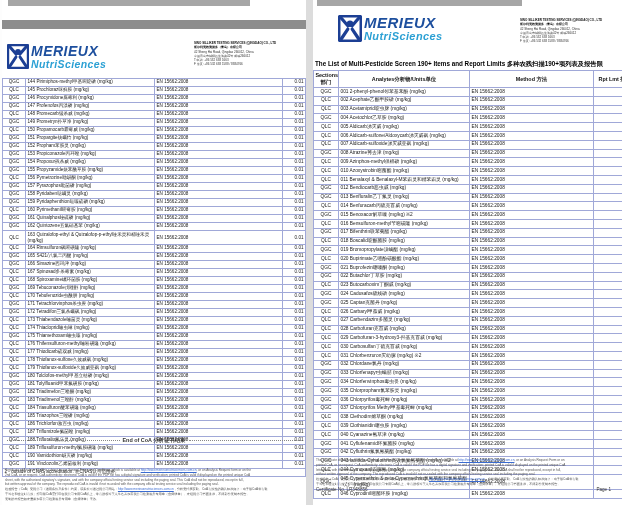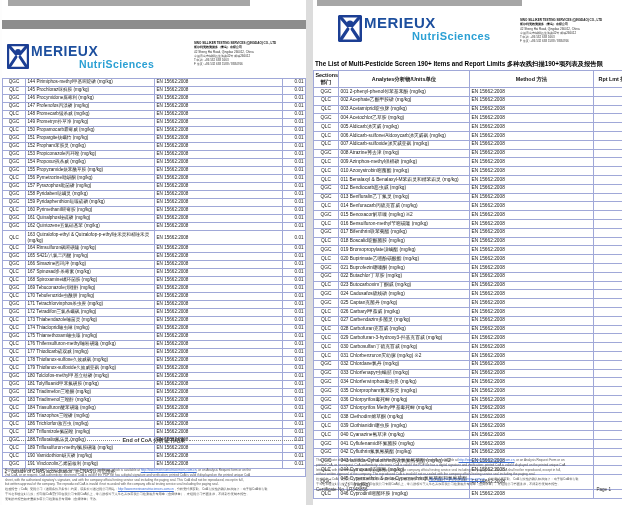--- a/index.html
+++ b/index.html
@@ -7,25 +7,25 @@
           font-family:"Liberation Sans", sans-serif;}
   .page{position:absolute;top:0;background:#ffffff;}
   #page-left{left:2px;width:304px;height:505px;}
   #page-right{left:313px;width:332px;height:505px;}
   .page-gap{position:absolute;left:306px;top:0;width:7px;height:505px;background:#dcdcdc;}
   .top-strip{position:absolute;height:6px;background:#a6a6a6;top:0;}
   .scan-band{position:absolute;left:0;top:20px;width:304px;height:9px;background:#8d8d8d;}
   .badge{position:absolute;left:53px;top:12px;width:54px;height:33px;background:#f0f0f0;
          border:1px solid #e0e0e0;border-radius:9px;display:flex;align-items:center;justify-content:center;
          color:#8f8f8f;font-size:17px;box-shadow:0 1px 2px rgba(0,0,0,.12);}
-  .logo{position:absolute;display:flex;align-items:flex-start;}
+  .logo{position:absolute;display:flex;align-items:flex-start;font-style:italic;}
   .logo .mark{flex:0 0 auto;}
   .logo .words{margin-left:2px;line-height:1;}
   .brand{font-weight:bold;color:#1d4f9e;font-size:14px;letter-spacing:.5px;}
-  .brand-sub{color:#2ba0d4;font-size:10.5px;font-weight:bold;letter-spacing:.4px;margin-top:1px;margin-left:48px;}
+  .brand-sub{color:#2ba0d4;font-size:10.5px;font-weight:bold;letter-spacing:.4px;margin-top:1px;}
   .addr{position:absolute;color:#333;font-size:3px;line-height:4.3px;text-align:left;}
   .addr .l0{font-weight:bold;color:#111;}
   .addr .l1{font-weight:bold;color:#111;}
   table.coa{border-collapse:collapse;width:100%;table-layout:fixed;border:1.4px solid #6a74c4;}
   table.coa td, table.coa th{border:0.7px solid #a0a8d8;overflow:hidden;white-space:nowrap;
          font-size:4.6px;color:#222;padding:0 1.5px;height:7px;line-height:6.5px;font-weight:normal;}
   table.coa td.sec{text-align:center;}
   table.coa td.lim{text-align:right;}
   table.coa tr.dbl td{white-space:normal;height:13px;line-height:6px;}
   #tbl-right td{font-size:4.8px;height:7.8px;}

